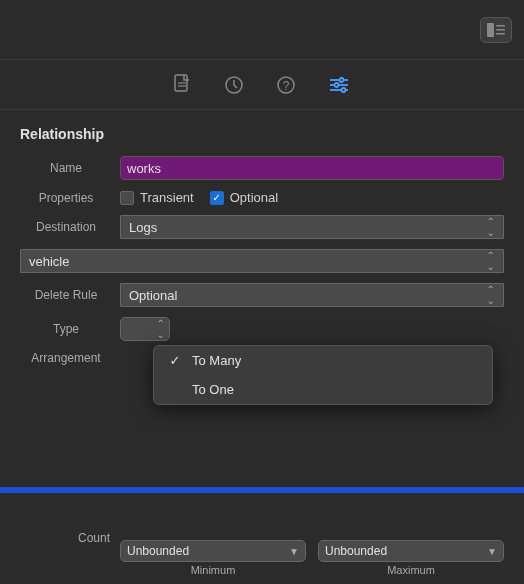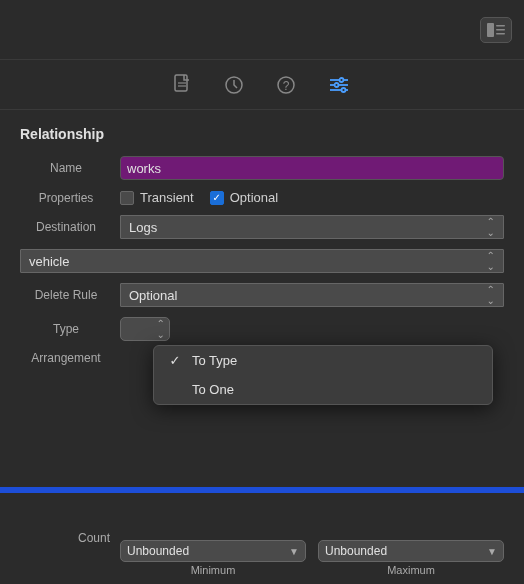--- a/index.html
+++ b/index.html
@@ -316,21 +316,21 @@
     </div>
   </div>
 
   <div class="form-row">
     <div class="form-label">Arrangement</div>
   </div>
 
   <div class="dropdown-overlay">
     <div class="dropdown-item">
       <span class="check-mark">✓</span>
-      <span>To Type</span>
+      <span>To Many</span>
     </div>
     <div class="dropdown-item no-check">
       <span class="check-mark">✓</span>
       <span>To One</span>
     </div>
   </div>
 
 </div>
 
 <div style="position:absolute;bottom:0;left:0;right:0;background:#2b2b2b;padding:6px 20px 8px 20px;border-top:6px solid #1d4ed8;">

